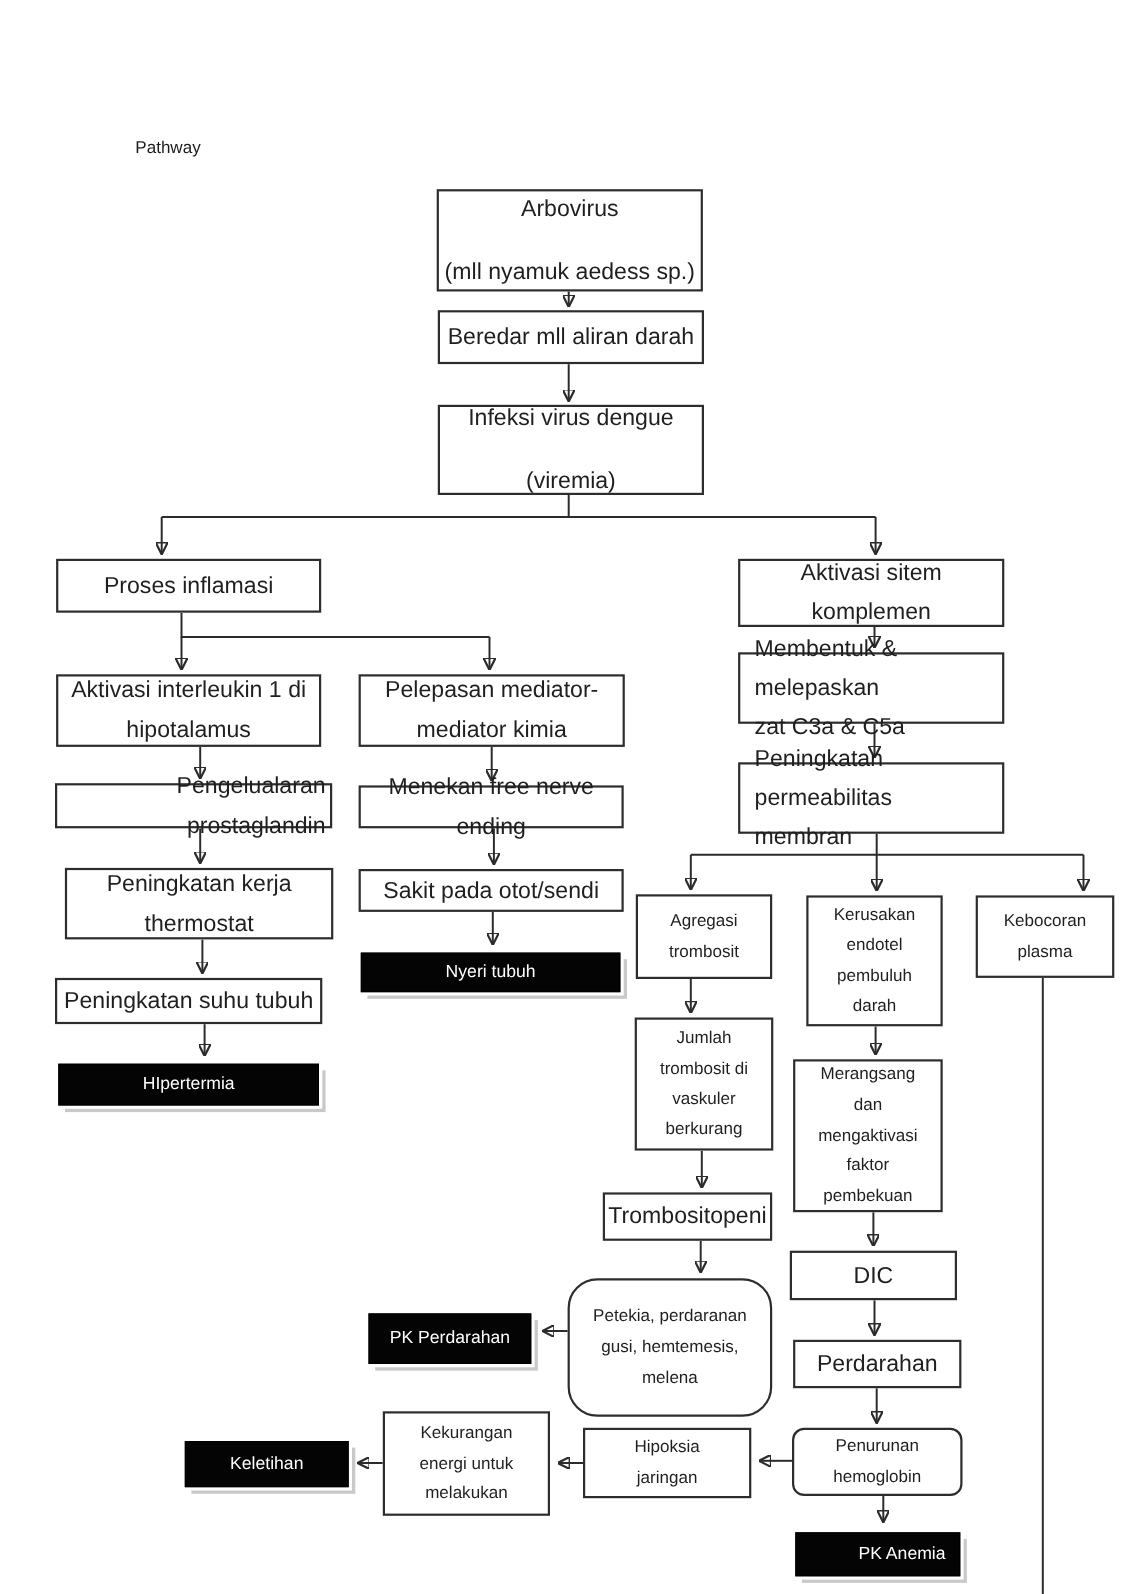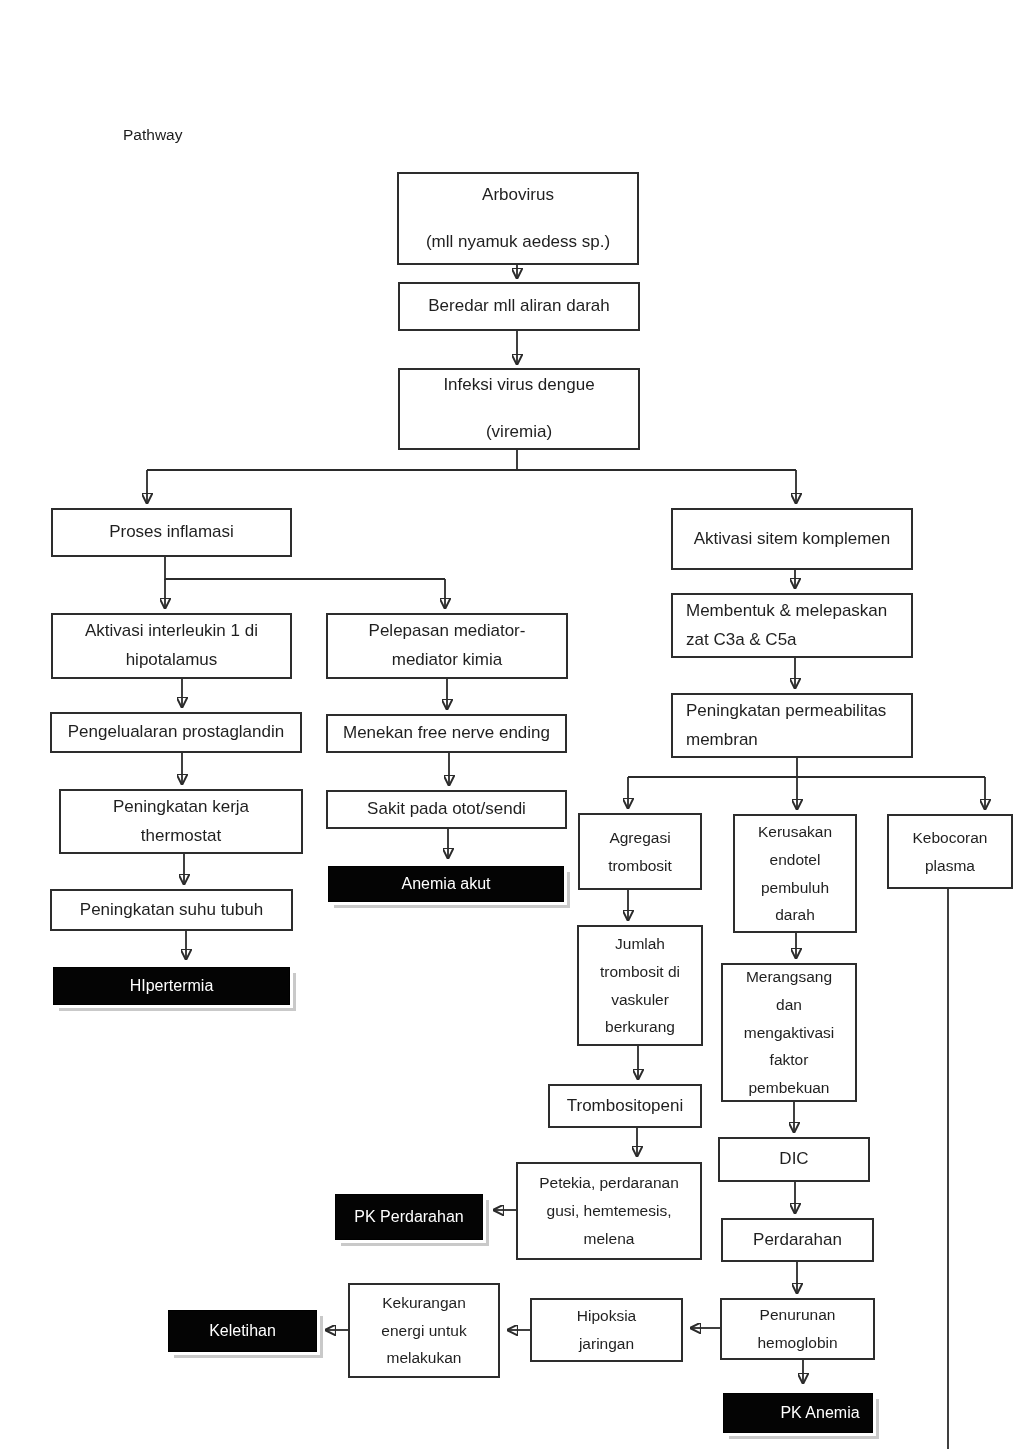--- a/index.html
+++ b/index.html
@@ -10,21 +10,21 @@
   .connectors { position:absolute; left:0; top:0; width:1024px; height:1449px; }
   .connectors path { stroke:#2b2b2b; stroke-width:1.8; fill:none; }
   .title {
     position:absolute; left:123px; top:126px; font-size:15.5px; color:#1c1c1c;
   }
   .node {
     position:absolute; box-sizing:border-box;
     display:flex; align-items:center; justify-content:center;
     text-align:center; white-space:pre-line;
     background:#ffffff; border:2px solid #2d2d2d; color:#1f1f1f;
-    font-size:17px; line-height:1.7; padding:2px 4px;
+    font-size:21px; line-height:1.7; padding:2px 4px;
   }
   .node.spread { line-height:2.75; }
   .node.left {
     justify-content:flex-start; text-align:left; padding-left:13px; padding-right:6px;
   }
   .node.dense { line-height:1.8; font-size:15.5px; }
   .node.dark {
     background:#040404; color:#ffffff; border:1px solid #000000;
     box-shadow:0 0 0 3px #ffffff, 6px 6px 0 0 #c9c9c9;
     font-size:16px; line-height:1.2;
@@ -118,21 +118,21 @@
 
   <div class="node" style="left:326px; top:714px; width:241px; height:39px;">Menekan free nerve ending</div>
 
   <div class="node" style="left:59px; top:789px; width:244px; height:65px;">Peningkatan kerja
 thermostat</div>
 
   <div class="node" style="left:326px; top:790px; width:241px; height:39px;">Sakit pada otot/sendi</div>
 
   <div class="node" style="left:50px; top:889px; width:243px; height:42px;">Peningkatan suhu tubuh</div>
 
-  <div class="node dark" style="left:328px; top:866px; width:236px; height:36px;">Anemia akut</div>
+  <div class="node dark" style="left:328px; top:866px; width:236px; height:36px;">Nyeri tubuh</div>
 
   <div class="node dark" style="left:53px; top:967px; width:237px; height:38px;">HIpertermia</div>
 
   <div class="node dense" style="left:578px; top:813px; width:124px; height:77px;">Agregasi
 trombosit</div>
 
   <div class="node dense" style="left:733px; top:814px; width:124px; height:119px;">Kerusakan
 endotel
 pembuluh
 darah</div>
@@ -148,35 +148,35 @@
   <div class="node dense" style="left:721px; top:963px; width:136px; height:139px;">Merangsang
 dan
 mengaktivasi
 faktor
 pembekuan</div>
 
   <div class="node" style="left:548px; top:1084px; width:154px; height:44px;">Trombositopeni</div>
 
   <div class="node" style="left:718px; top:1137px; width:152px; height:45px;">DIC</div>
 
-  <div class="node dense" style="left:516px; top:1162px; width:186px; height:98px;">Petekia, perdaranan
+  <div class="node dense" style="left:516px; top:1162px; width:186px; height:126px;border-radius:27px;">Petekia, perdaranan
 gusi, hemtemesis,
 melena</div>
 
   <div class="node dark" style="left:335px; top:1194px; width:148px; height:46px;">PK Perdarahan</div>
 
   <div class="node" style="left:721px; top:1218px; width:153px; height:44px;">Perdarahan</div>
 
   <div class="node dense" style="left:348px; top:1283px; width:152px; height:95px;">Kekurangan
 energi untuk
 melakukan</div>
 
   <div class="node dense" style="left:530px; top:1298px; width:153px; height:64px;">Hipoksia
 jaringan</div>
 
-  <div class="node dense" style="left:720px; top:1298px; width:155px; height:62px;">Penurunan
+  <div class="node dense" style="left:720px; top:1298px; width:155px; height:62px;border-radius:11px;">Penurunan
 hemoglobin</div>
 
   <div class="node dark" style="left:168px; top:1310px; width:149px; height:42px;">Keletihan</div>
 
   <div class="node dark" style="left:723px; top:1393px; width:150px; height:40px;padding-left:48px;">PK Anemia</div>
 
 </div>
 
 </body></html>

